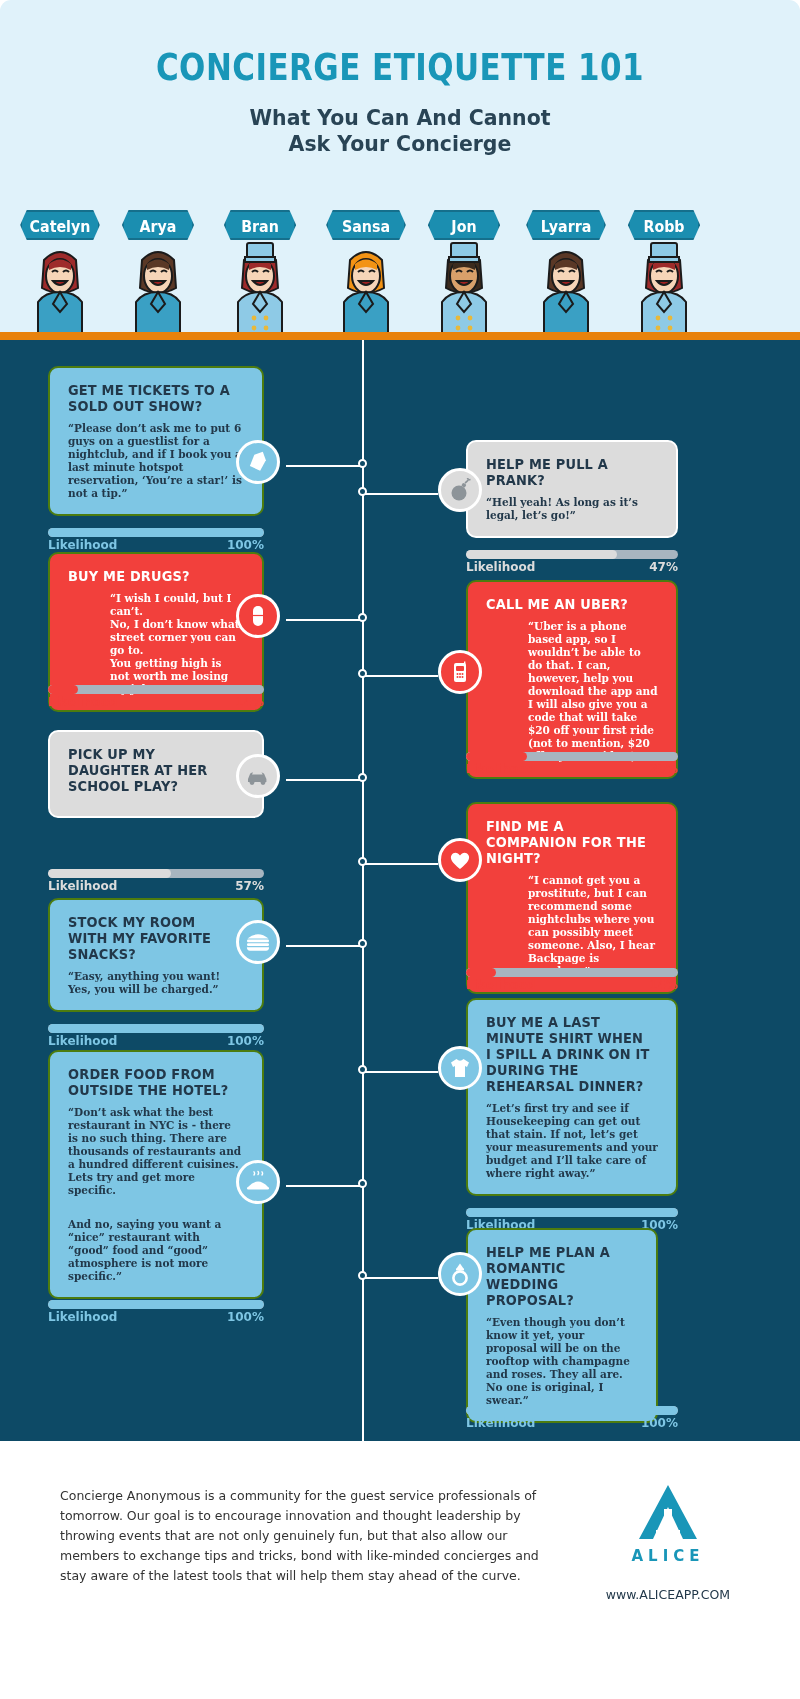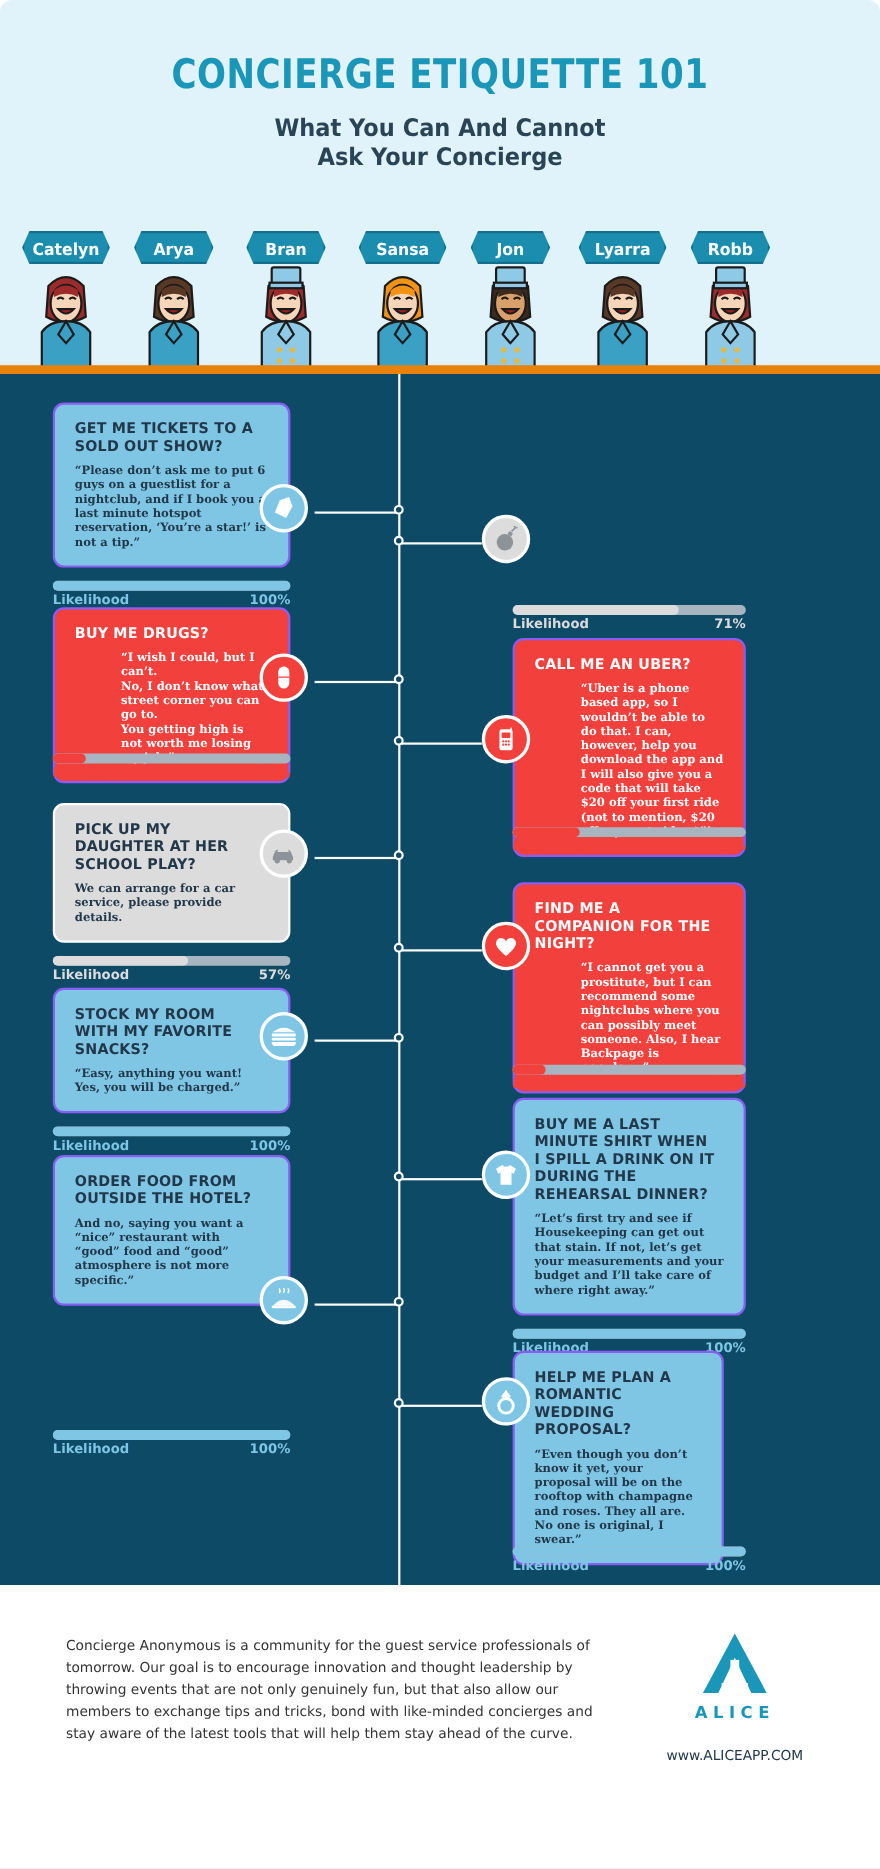--- a/index.html
+++ b/index.html
@@ -92,21 +92,21 @@
     left: 362px;
     top: 0;
     width: 2px;
     height: 1101px;
     background: #ffffff;
   }
 
   .card {
     position: absolute;
     border-radius: 10px;
-    border: 2px solid #8b5cf6;
+    border: 2px solid #4d7c0f;
     padding: 14px 18px 14px 18px;
   }
   .card.blue   { background: #7ec6e4; }
   .card.grey   { background: #dcdcdc; border-color: #ffffff; }
   .card.red    { background: #f2403c; }
 
   .card h3 {
     font-size: 13.5px;
     font-weight: bold;
     line-height: 16px;
@@ -376,39 +376,43 @@
       <div class="node" style="top: 119px; left: 358px;"></div>
       <div class="meter blue" style="top: 188px; left: 48px; width: 216px;">
         <div class="track">
           <div class="fill" style="width:100%"></div>
         </div>
         <div class="row">
           <span>Likelihood</span>
           <span>100%</span>
         </div>
       </div>
+      <div class="card grey" style="top: 100px; left: 466px; width: 212px;">
+        <h3>HELP ME PULL A PRANK?</h3>
+        <p>“Hell yeah! As long as it’s legal, let’s go!”</p>
+      </div>
       <div class="bubble grey" style="top: 128px; left: 438px;">
         <span>
           <svg width="24" height="24" viewBox="0 0 24 24">
             <circle cx="11" cy="15" r="7.5" fill="#8d9499"></circle>
             <rect x="14" y="5.5" width="4" height="3.5" rx="1" fill="#8d9499" transform="rotate(35 16 7)"></rect>
             <path d="M17 5 q4 -3 3 -4" stroke="#8d9499" stroke-width="1.6" fill="none"></path>
             <path d="M19 1 l1.5 -1 M20.5 2 l2 -.5" stroke="#8d9499" stroke-width="1.3"></path>
           </svg>
         </span>
       </div>
       <div class="connector" style="top: 153px; left: 363px; width: 75px;"></div>
       <div class="node" style="top: 147px; left: 358px;"></div>
       <div class="meter grey" style="top: 210px; left: 466px; width: 212px;">
         <div class="track">
           <div class="fill" style="width:71%"></div>
         </div>
         <div class="row">
           <span>Likelihood</span>
-          <span>71%</span>
+          <span>47%</span>
         </div>
       </div>
       <div class="card red" style="top: 212px; left: 48px; width: 216px;">
         <h3>BUY ME DRUGS?</h3>
         <p>“I wish I could, but I can’t.<br>No, I don’t know what street corner you can go to.<br>You getting high is not worth me losing my job.”</p>
       </div>
       <div class="bubble red" style="top: 254px; left: 236px;">
         <span>
           <svg width="24" height="24" viewBox="0 0 24 24">
             <rect x="7" y="2" width="10" height="20" rx="5" fill="#ffffff"></rect>
@@ -453,21 +457,20 @@
         <div class="track">
           <div class="fill" style="width:29%"></div>
         </div>
         <div class="row">
           <span>Likelihood</span>
           <span>29%</span>
         </div>
       </div>
       <div class="card grey" style="top: 390px; left: 48px; width: 216px;">
         <h3>PICK UP MY DAUGHTER AT HER SCHOOL PLAY?</h3>
-        <p>We can arrange for a car service, please provide details.</p>
       </div>
       <div class="bubble grey" style="top: 414px; left: 236px;">
         <span>
           <svg width="26" height="24" viewBox="0 0 26 24">
             <path d="M3 15 l2 -5 q.6 -1.6 2.4 -1.6 l9.2 0 q1.8 0 2.6 1.6 l2.2 5 l0 3 l-18.4 0 Z" fill="#8d9499"></path>
             <circle cx="7" cy="18.5" r="2.4" fill="#8d9499"></circle>
             <circle cx="18" cy="18.5" r="2.4" fill="#8d9499"></circle>
             <path d="M7 10.5 l1.2 -2.6 l8.2 0 l1.3 2.6 Z" fill="#dcdcdc"></path>
           </svg>
         </span>
@@ -547,20 +550,21 @@
         <div class="track">
           <div class="fill" style="width:100%"></div>
         </div>
         <div class="row">
           <span>Likelihood</span>
           <span>100%</span>
         </div>
       </div>
       <div class="card blue" style="top: 710px; left: 48px; width: 216px;">
         <h3>ORDER FOOD FROM OUTSIDE THE HOTEL?</h3>
+        <p>“Don’t ask what the best restaurant in NYC is - there is no such thing. There are thousands of restaurants and a hundred different cuisines. Lets try and get more specific.</p>
         <p>And no, saying you want a “nice” restaurant with “good” food and “good” atmosphere is not more specific.”</p>
       </div>
       <div class="bubble blue" style="top: 820px; left: 236px;">
         <span>
           <svg width="26" height="24" viewBox="0 0 26 24">
             <path d="M3 17 Q13 6 23 17 Z" fill="#ffffff"></path>
             <rect x="2" y="17" width="22" height="2.4" rx="1.2" fill="#ffffff"></rect>
             <path d="M9 5 q1.2 -1.6 0 -3.2 M13 4.6 q1.2 -1.6 0 -3.2 M17 5 q1.2 -1.6 0 -3.2" stroke="#ffffff" stroke-width="1.4" fill="none" stroke-linecap="round"></path>
           </svg>
         </span>

